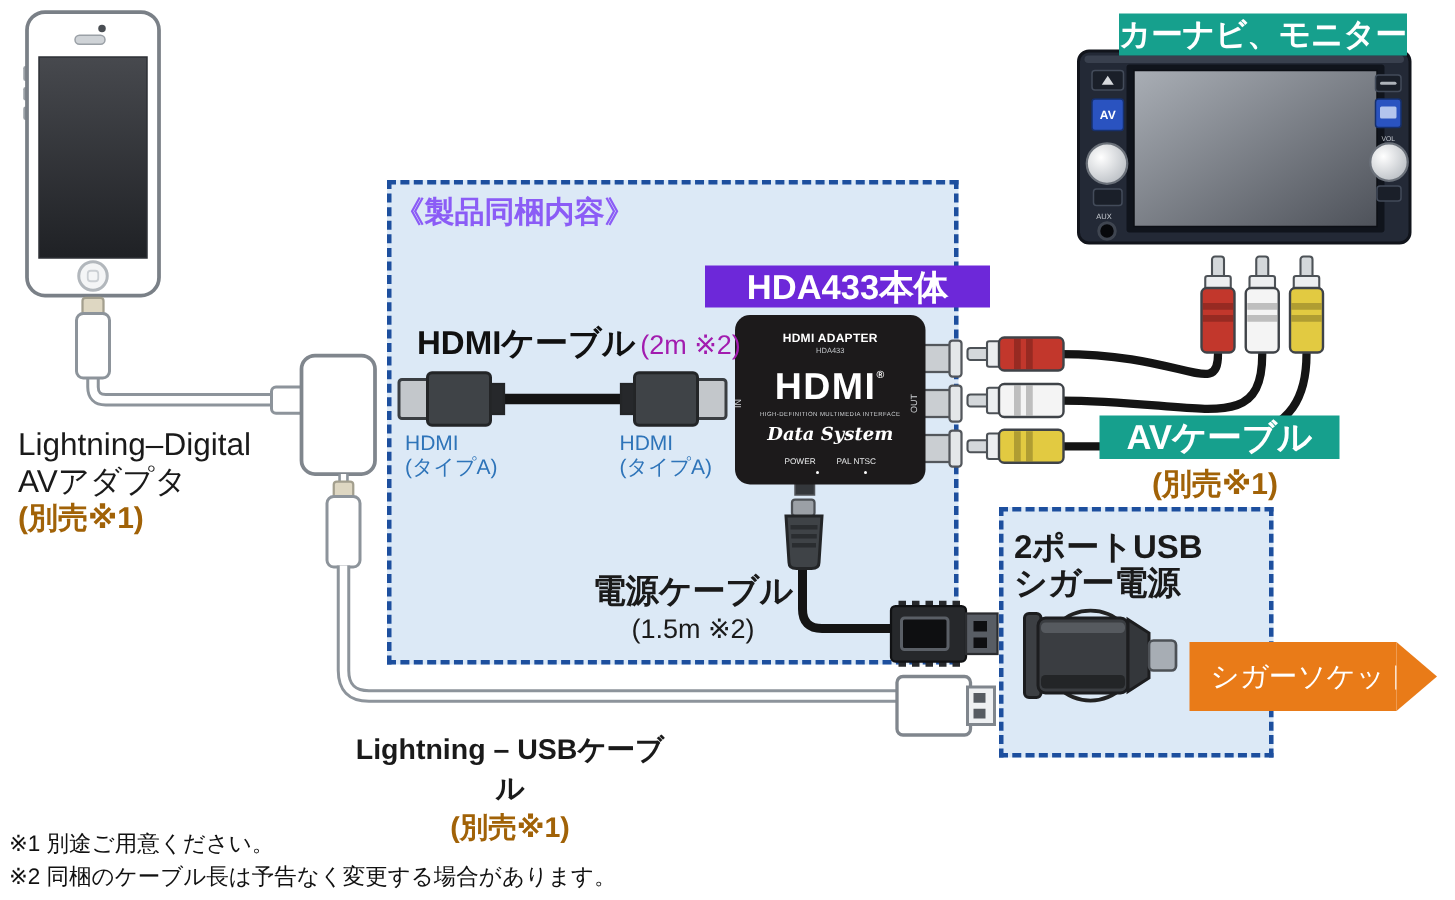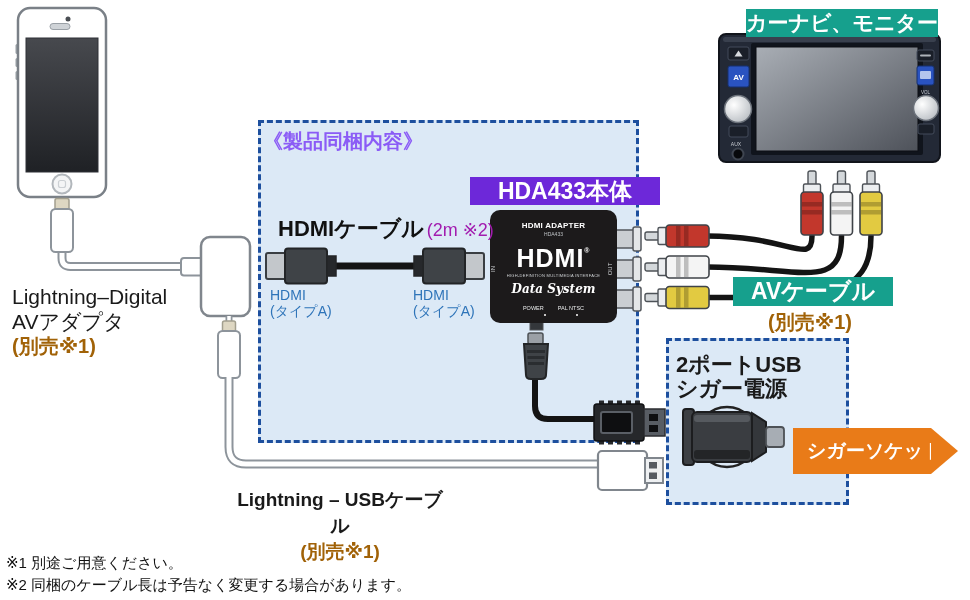--- a/index.html
+++ b/index.html
@@ -15,21 +15,21 @@
   svg.art{position:absolute;left:0;top:0;z-index:2;}
   
   .chip{position:absolute;display:flex;align-items:center;justify-content:center;color:#fff;font-weight:bold;z-index:4;white-space:nowrap;}
   .chip-monitor{left:746px;top:9px;width:192px;height:28px;background:#16a08d;font-size:21px;}
   .chip-unit{left:470px;top:177px;width:190px;height:28px;background:#6d28d9;font-size:23px;}
   .chip-av{left:733px;top:277px;width:160px;height:29px;background:#16a08d;font-size:23px;}
   .red{color:#a16207;font-weight:bold;}
   .av-note{left:715px;top:309px;width:190px;text-align:center;font-size:20px;z-index:4;}
   
   .arrow-label{left:793px;top:428px;width:138px;height:46px;background:#e97b18;color:#fff;
-               font-weight:bold;font-size:19px;display:flex;align-items:center;z-index:4;
+               font-weight:normal;font-size:19px;display:flex;align-items:center;z-index:4;
                padding-left:14px;box-sizing:border-box;white-space:nowrap;}
   .arrow-label::after{content:'';position:absolute;left:100%;top:0;width:0;height:0;
                border-top:23px solid transparent;border-bottom:23px solid transparent;border-left:27px solid #e97b18;}
   
   .hdmi-label{left:278px;top:214px;z-index:4;white-space:nowrap;}
   .lbl-big{font-size:22px;font-weight:bold;color:#111;}
   .lbl-mid{font-size:18px;color:#a21caf;margin-left:3px;}
   .conn-label{position:absolute;color:#2e74b9;font-size:14px;line-height:16px;z-index:4;white-space:nowrap;}
   .conn-left{left:270px;top:287px;}
   .conn-right{left:413px;top:287px;}
@@ -258,20 +258,24 @@
   </div>
   <div class="conn-label conn-left">
     <div>HDMI</div>
       <div>(タイプA)</div>
   </div>
   <div class="conn-label conn-right">
     <div>HDMI</div>
       <div>(タイプA)</div>
   </div>
 
+  <div class="abs power-label">
+    <div class="power-name">電源ケーブル</div>
+    <div class="power-len">(1.5m ※2)</div>
+  </div>
 
   <div class="abs usb-power-label">
     <div>2ポートUSB</div>
     <div>シガー電源</div>
   </div>
 
   <div class="abs la-label">
     <div>Lightning–Digital</div>
     <div>AVアダプタ</div>
     <div class="red la-note">(別売※1)</div>

